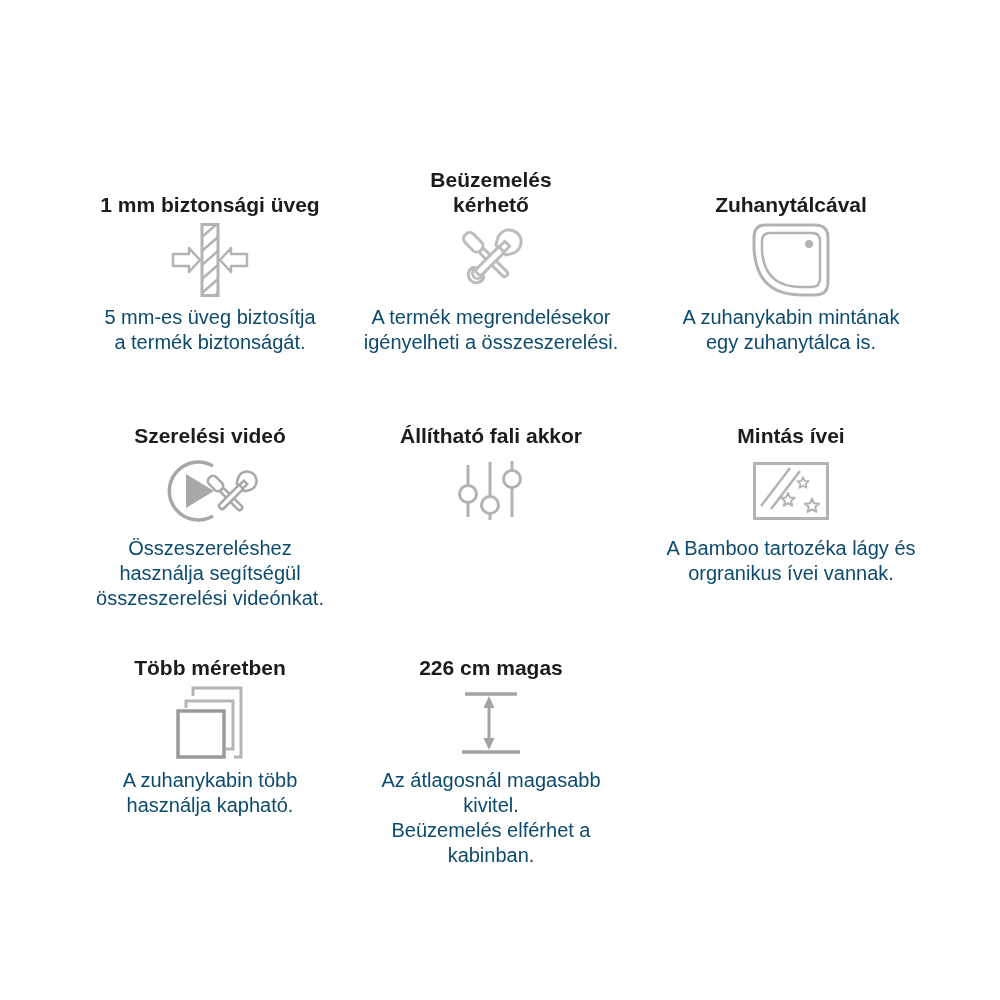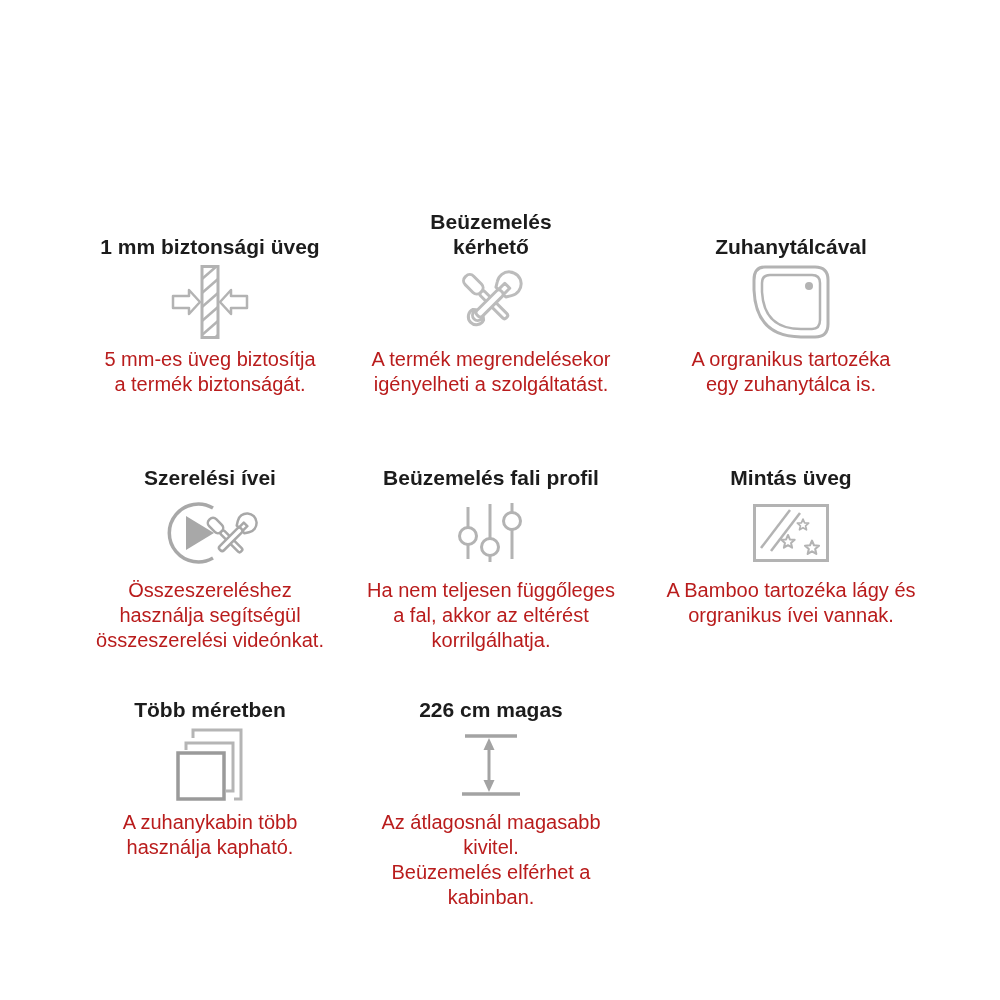--- a/index.html
+++ b/index.html
@@ -9,37 +9,37 @@
     -webkit-font-smoothing:antialiased;
   }
   .grid{
     display:grid;
     grid-template-columns:300px 262px 338px;
     grid-template-rows:231px 232px auto;
     padding:165px 40px 0 60px;
     align-items:start;
   }
   .cell{
-    display:flex;flex-direction:column;align-items:center;margin-top:42px;
+    display:flex;flex-direction:column;align-items:center;
   }
   .title{
     min-height:52px;
     display:flex;align-items:flex-end;justify-content:center;
     text-align:center;
     font-size:21px;font-weight:bold;line-height:25px;
     color:#1c1c1c;
     white-space:pre-line;
   }
   .iconbox{
     height:86px;width:100%;
     display:flex;align-items:center;justify-content:center;
   }
   .desc{
     font-size:20px;line-height:25px;text-align:center;
-    color:#b91c1c;white-space:pre-line;margin-top:2px;
+    color:#0c4a6e;white-space:pre-line;margin-top:2px;
   }
   svg{display:block;}
 </style>
 </head>
 <body>
 
 <div class="grid">
 
   <div class="cell">
     <div class="title">1 mm biztonsági üveg</div>
@@ -81,38 +81,38 @@
 
           <g transform="rotate(45 46 39)">
             <path d="M36,20 A12,12 0 1 1 56,20 L53,25 H49.5 V16 H42.5 V25 H39 Z"></path>
             <rect x="42" y="24" width="8" height="34" rx="3"></rect>
             <path d="M38.5,57 a8,8 0 1 0 15,0 l-2.5,-2 v3 a5,5 0 0 1 -10,0 v-3 z"></path>
           </g>
         </g>
       </svg>
     </div>
     <div class="desc">A termék megrendelésekor
-igényelheti a szolgáltatást.</div>
+igényelheti a összeszerelési.</div>
   </div>
 
   <div class="cell">
     <div class="title">Zuhanytálcával</div>
     <div class="iconbox">
       <svg width="84" height="80" viewBox="0 0 84 80">
         <path d="M16,5 H66 Q79,5 79,18 V62 Q79,75 66,75 H52 Q7,75 5,28 V18 Q5,5 16,5 Z" fill="#ffffff" stroke="#b3b3b3" stroke-width="3"></path>
         <path d="M21,13 H63 Q71,13 71,21 V58 Q71,67 63,67 H52 Q15,67 13,30 V21 Q13,13 21,13 Z" fill="#ffffff" stroke="#b3b3b3" stroke-width="2.5"></path>
         <circle cx="60" cy="24" r="4" fill="#b3b3b3"></circle>
       </svg>
     </div>
-    <div class="desc">A orgranikus tartozéka
+    <div class="desc">A zuhanykabin mintának
 egy zuhanytálca is.</div>
   </div>
 
   <div class="cell">
-    <div class="title">Szerelési ívei</div>
+    <div class="title">Szerelési videó</div>
     <div class="iconbox">
       <svg width="104" height="76" viewBox="0 0 104 76">
         <path d="M55,13 A29,29 0 1 0 55,63" fill="none" stroke="#a8a8a8" stroke-width="3.5"></path>
         <polygon points="28,21 56,38 28,55" fill="#a8a8a8"></polygon>
         <g fill="#ffffff" stroke="#a8a8a8" stroke-width="2.5" stroke-linejoin="round">
 
           <g transform="rotate(-45 72 45)">
             <rect x="67" y="16" width="10" height="17" rx="4.5"></rect>
             <rect x="69.5" y="33" width="5" height="28" rx="2"></rect>
           </g>
@@ -123,40 +123,37 @@
           </g>
         </g>
       </svg>
     </div>
     <div class="desc">Összeszereléshez
 használja segítségül
 összeszerelési videónkat.</div>
   </div>
 
   <div class="cell">
-    <div class="title">Beüzemelés fali profil</div>
+    <div class="title">Állítható fali akkor</div>
     <div class="iconbox">
       <svg width="66" height="64" viewBox="0 0 66 64">
         <g stroke="#b3b3b3" stroke-width="3" fill="#ffffff">
           <line x1="10" y1="6" x2="10" y2="58"></line>
           <line x1="32" y1="3" x2="32" y2="61"></line>
           <line x1="54" y1="2" x2="54" y2="58"></line>
           <circle cx="10" cy="35" r="8.5"></circle>
           <circle cx="32" cy="46" r="8.5"></circle>
           <circle cx="54" cy="20" r="8.5"></circle>
         </g>
       </svg>
     </div>
-    <div class="desc">Ha nem teljesen függőleges
-a fal, akkor az eltérést
-korrilgálhatja.</div>
   </div>
 
   <div class="cell">
-    <div class="title">Mintás üveg</div>
+    <div class="title">Mintás ívei</div>
     <div class="iconbox">
       <svg width="76" height="58" viewBox="0 0 76 58">
         <rect x="1.5" y="1.5" width="73" height="55" fill="#ffffff" stroke="#b3b3b3" stroke-width="3"></rect>
         <line x1="8" y1="44" x2="37" y2="6" stroke="#b3b3b3" stroke-width="2.5"></line>
         <line x1="18" y1="47" x2="47" y2="9" stroke="#b3b3b3" stroke-width="2.5"></line>
         <g fill="#ffffff" stroke="#b3b3b3" stroke-width="2" stroke-linejoin="round">
           <polygon transform="translate(50,21) scale(0.85)" points="0,-7 1.88,-2.59 6.66,-2.16 3.04,0.99 4.11,5.66 0,3.2 -4.11,5.66 -3.04,0.99 -6.66,-2.16 -1.88,-2.59"></polygon>
           <polygon transform="translate(35,38)" points="0,-7 1.88,-2.59 6.66,-2.16 3.04,0.99 4.11,5.66 0,3.2 -4.11,5.66 -3.04,0.99 -6.66,-2.16 -1.88,-2.59"></polygon>
           <polygon transform="translate(59,44) scale(1.05)" points="0,-7 1.88,-2.59 6.66,-2.16 3.04,0.99 4.11,5.66 0,3.2 -4.11,5.66 -3.04,0.99 -6.66,-2.16 -1.88,-2.59"></polygon>
         </g>

